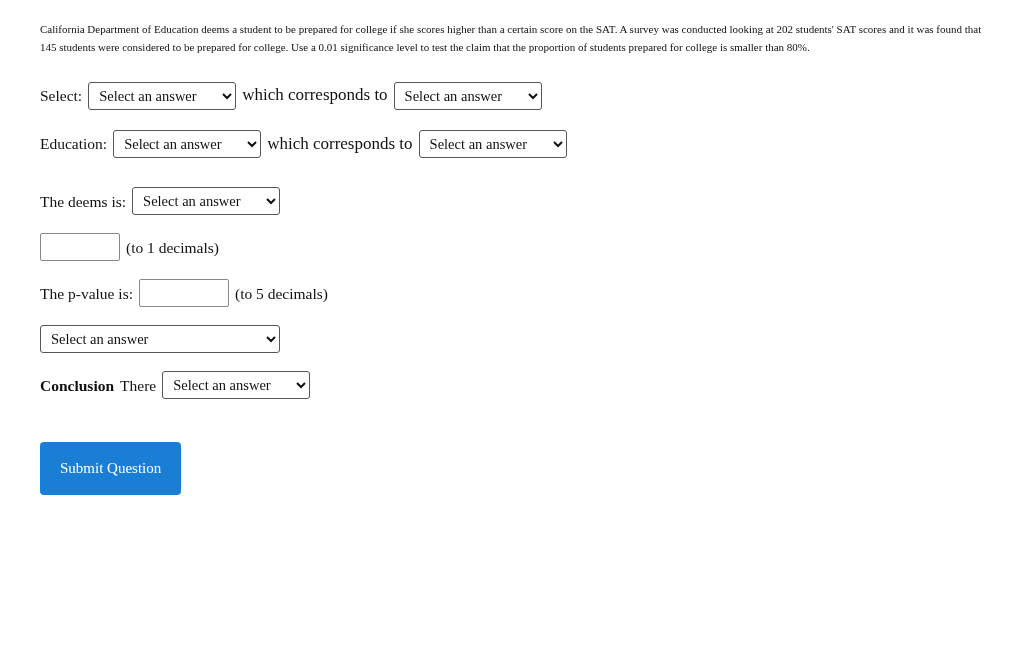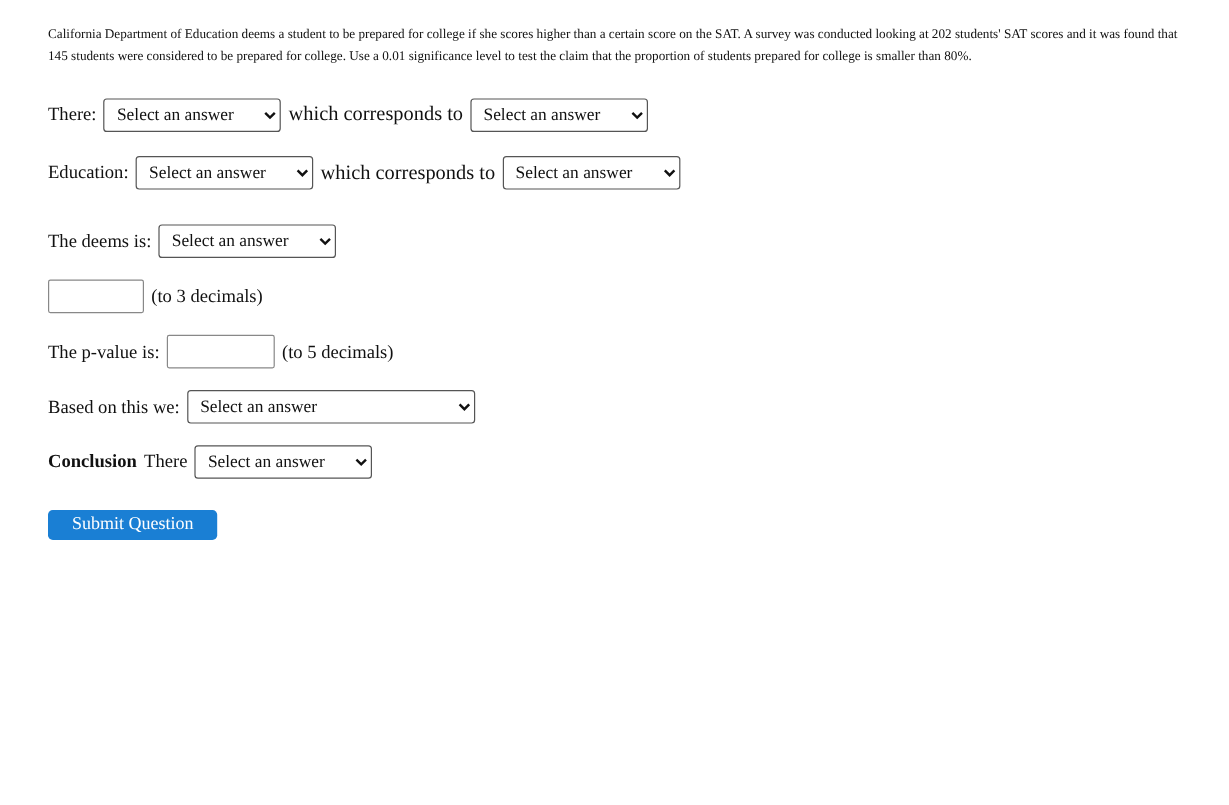--- a/index.html
+++ b/index.html
@@ -85,56 +85,56 @@
       border-radius: 2px;
       padding: 2px 4px;
       font-size: 14.5px;
       font-family: Georgia, serif;
       width: 90px;
       height: 28px;
     }
 
     .conclusion-line {
       display: flex;
-      align-items: flex-start;
+      align-items: flex-end;
       flex-wrap: wrap;
       gap: 6px;
       font-size: 15.5px;
       line-height: 1.8;
-      margin-bottom: 8px;
+      margin-bottom: 25px;
     }
 
     .bold-text {
       font-weight: bold;
     }
 
     .submit-btn {
       background-color: #1a7fd4;
       color: #ffffff;
       border: none;
       border-radius: 4px;
-      padding: 4px 20px;
+      padding: 18px 20px;
       font-size: 15px;
       font-family: Georgia, serif;
       cursor: pointer;
     }
 
     .spacer {
       height: 10px;
     }
   </style>
 </head>
 <body>
 
 
 
 <p class="paragraph">California Department of Education deems a student to be prepared for college if she scores higher than a certain score on the SAT. A survey was conducted looking at 202 students' SAT scores and it was found that 145 students were considered to be prepared for college. Use a 0.01 significance level to test the claim that the proportion of students prepared for college is smaller than 80%.</p>
 
 <div class="question-block">
-  <span class="label-text">There:</span>
+  <span class="label-text">Select:</span>
   <select class="answer-select">
     <option>Select an answer</option>
     <option>H0</option>
     <option>H1</option>
     <option>p &lt; 0.80</option>
     <option>p = 0.80</option>
     <option>p &gt; 0.80</option>
     <option>p ≠ 0.80</option>
   </select>
   <span class="which-text">which corresponds to</span>
@@ -179,31 +179,30 @@
   <select class="answer-select">
     <option>Select an answer</option>
     <option>left-tailed</option>
     <option>right-tailed</option>
     <option>two-tailed</option>
   </select>
 </div>
 
 <div class="question-block">
   <input type="text" class="number-input" value="" style="">
-  <span class="label-text">(to 3 decimals)</span>
+  <span class="label-text">(to 1 decimals)</span>
 </div>
 
 <div class="question-block">
   <span class="label-text">The p-value is:</span>
   <input type="text" class="number-input-wide" value="" style="">
   <span class="label-text">(to 5 decimals)</span>
 </div>
 
 <div class="question-block">
-  <span class="label-text">Based on this we:</span>
   <select class="answer-select-wide">
     <option>Select an answer</option>
     <option>reject the null hypothesis</option>
     <option>fail to reject the null hypothesis</option>
   </select>
 </div>
 
 <div class="conclusion-line">
   <span class="bold-text">Conclusion</span>
   <span class="label-text">There</span>

